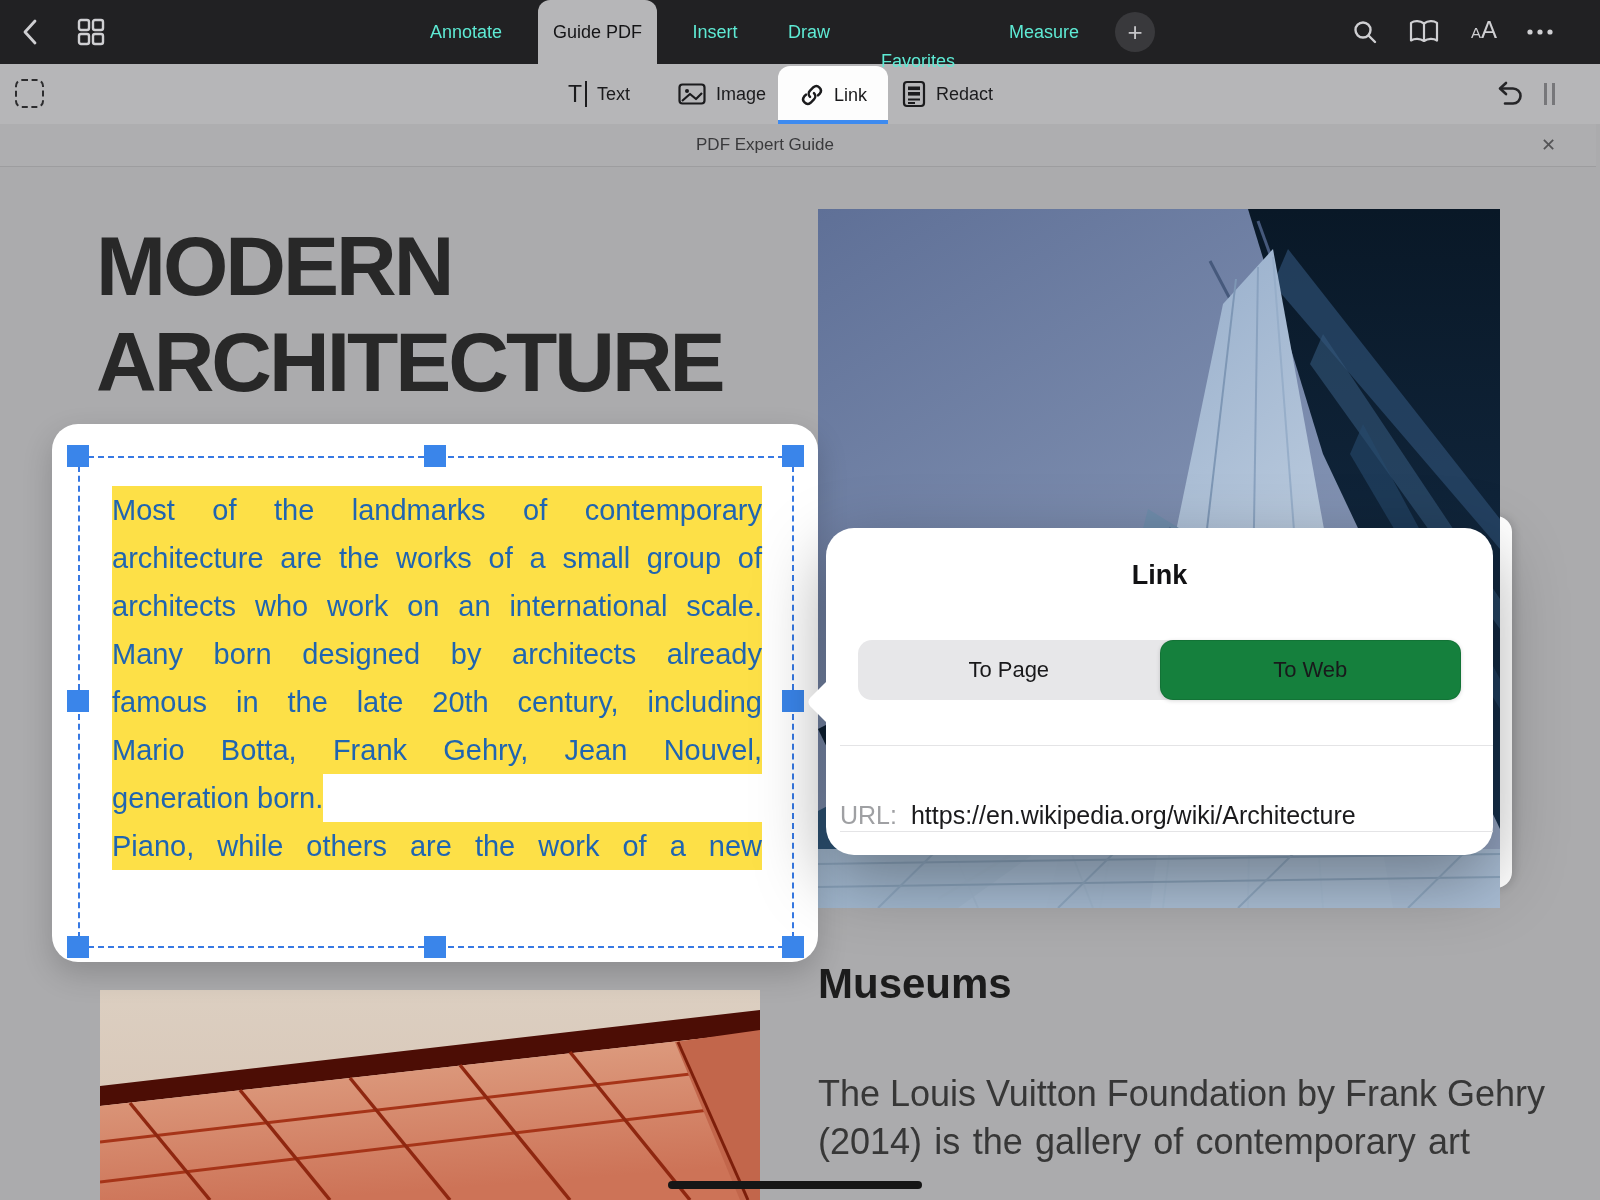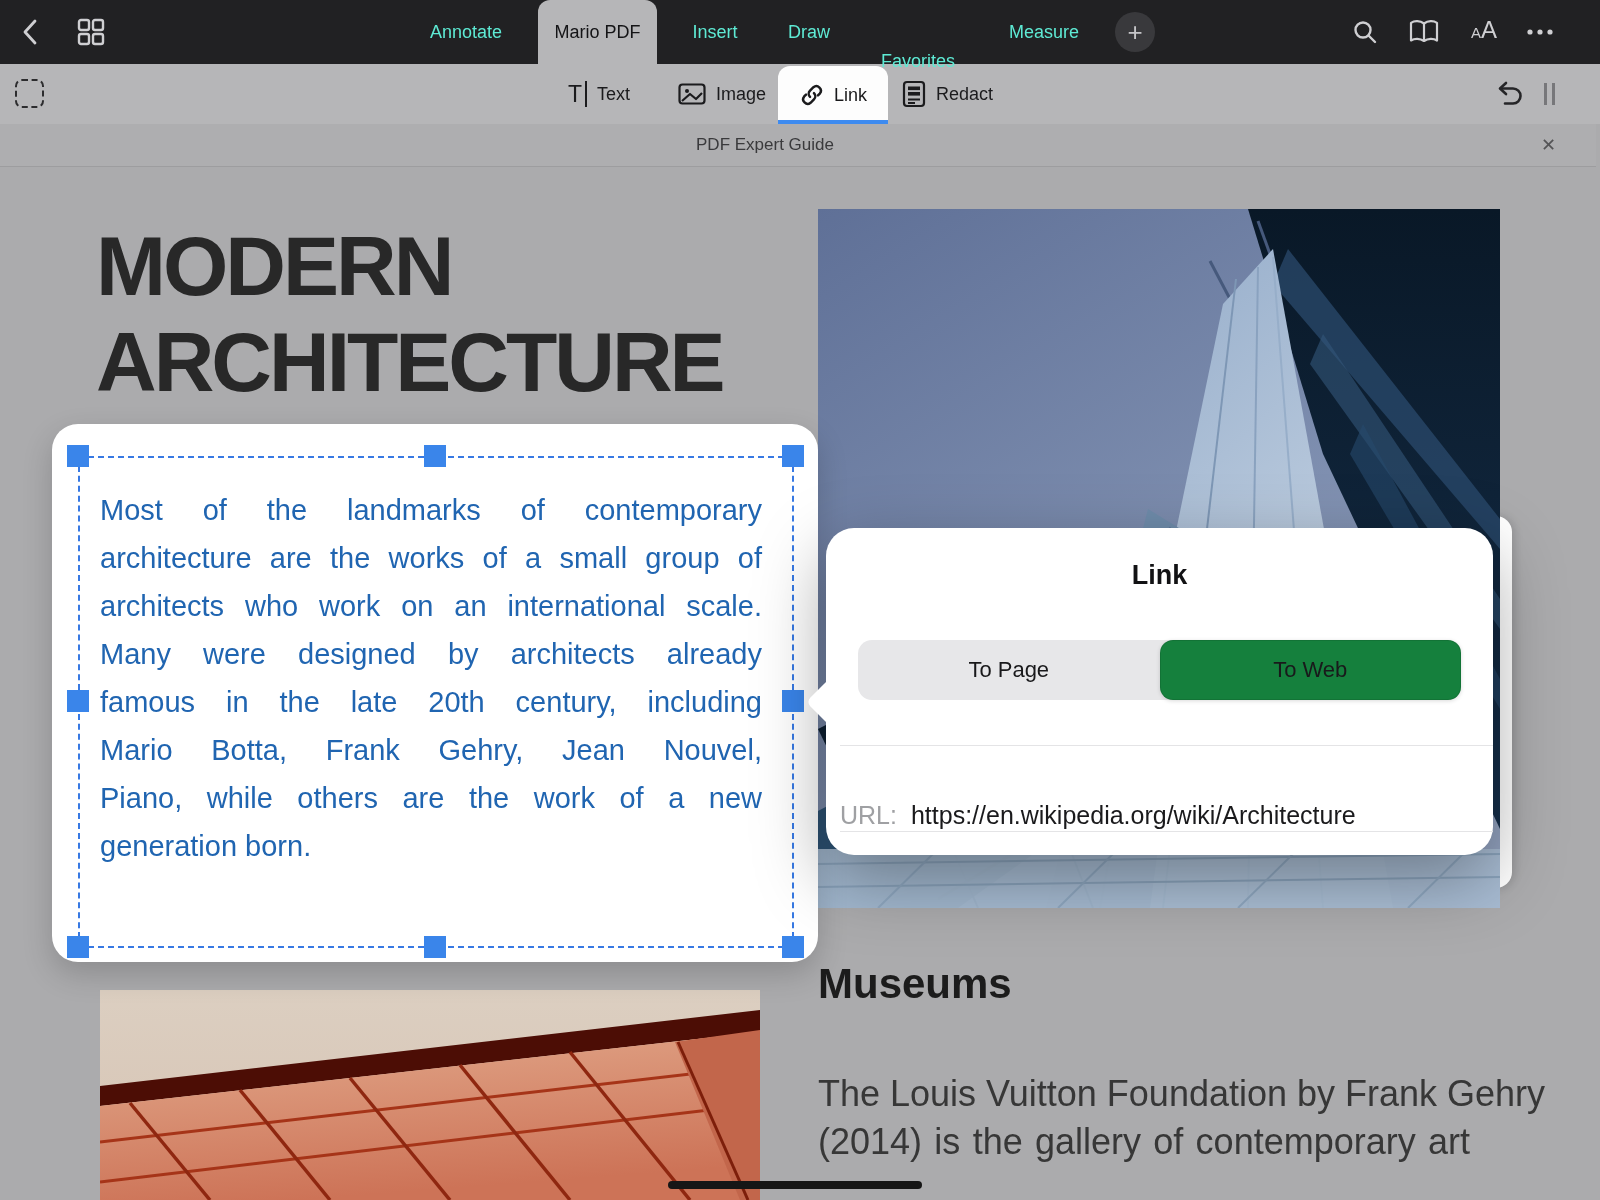--- a/index.html
+++ b/index.html
@@ -46,21 +46,21 @@
   .white-card{position:absolute;left:52px;top:424px;width:766px;height:538px;background:#ffffff;
        border-radius:26px;box-shadow:0 12px 30px rgba(0,0,0,0.18);z-index:3;}
   .dash-rect{position:absolute;left:78px;top:456px;width:716px;height:492px;
        border:2px dashed #3779e3;z-index:4;}
   .handle{position:absolute;width:22px;height:22px;background:#3a85ea;z-index:5;}
 
   .sel-textblock{position:absolute;left:100px;top:486px;width:662px;z-index:4;}
   .jline{height:48px;line-height:48px;text-align:justify;text-align-last:justify;
        font-size:29px;color:#2065b1;white-space:nowrap;}
   .jline.last{text-align-last:left;}
-  .jline .hl{background:#ffffff;padding:8px 0;box-decoration-break:clone;-webkit-box-decoration-break:clone;}
+  .jline .hl{background:#fde047;padding:8px 0;box-decoration-break:clone;margin-left:12px;-webkit-box-decoration-break:clone;}
 
   .building-img{position:absolute;left:818px;top:209px;width:682px;height:699px;overflow:hidden;z-index:2;}
   .sliver-card{position:absolute;left:1200px;top:516px;width:312px;height:372px;background:#fff;
        border-radius:16px;box-shadow:2px 0 10px rgba(0,0,0,0.15);z-index:1;}
 
   
   .popover{position:absolute;left:826px;top:528px;width:667px;height:327px;background:#ffffff;
        border-radius:28px;box-shadow:0 24px 70px rgba(0,0,0,0.35);z-index:10;}
   .popover .tail{position:absolute;left:-13px;top:157px;width:34px;height:34px;background:#ffffff;
        transform:rotate(45deg);border-radius:6px;}
@@ -100,21 +100,21 @@
     <div class="icon-btn" style="left:74px;top:16px;width:34px;height:32px;">
       <svg width="30" height="30" viewBox="0 0 30 30">
         <rect x="3" y="3" width="10" height="10" rx="2" fill="none" stroke="#cfcfd2" stroke-width="2.4"></rect>
         <rect x="17" y="3" width="10" height="10" rx="2" fill="none" stroke="#cfcfd2" stroke-width="2.4"></rect>
         <rect x="3" y="17" width="10" height="10" rx="2" fill="none" stroke="#cfcfd2" stroke-width="2.4"></rect>
         <rect x="17" y="17" width="10" height="10" rx="2" fill="none" stroke="#cfcfd2" stroke-width="2.4"></rect>
       </svg>
     </div>
 
     <div class="tab" style="left:418px;width:96px;">Annotate</div>
-    <div class="tab active" style="left:538px;width:119px;">Mario PDF</div>
+    <div class="tab active" style="left:538px;width:119px;">Guide PDF</div>
     <div class="tab" style="left:672px;width:86px;">Insert</div>
     <div class="tab" style="left:770px;width:78px;">Draw</div>
     <div class="tab" style="left:868px;width:100px;margin-top:29px;">Favorites</div>
     <div class="tab" style="left:994px;width:100px;text-align:center;">Measure</div>
 
     <div class="plus-circle">+</div>
 
     <div class="icon-btn" style="left:1348px;top:16px;width:34px;height:32px;">
       <svg width="26" height="26" viewBox="0 0 26 26">
         <circle cx="11" cy="11" r="7.5" fill="none" stroke="#cfcfd2" stroke-width="2.4"></circle>
@@ -257,25 +257,25 @@
     </svg>
   </div>
 
   <div class="white-card"></div>
   <div class="dash-rect"></div>
 
   <div class="sel-textblock">
     <div class="jline"><span class="hl">Most of the landmarks of contemporary</span></div>
     <div class="jline"><span class="hl">architecture are the works of a small group of</span></div>
     <div class="jline"><span class="hl">architects who work on an international scale.</span></div>
-    <div class="jline"><span class="hl">Many were designed by architects already</span></div>
+    <div class="jline"><span class="hl">Many born designed by architects already</span></div>
     <div class="jline"><span class="hl">famous in the late 20th century, including</span></div>
     <div class="jline"><span class="hl">Mario Botta, Frank Gehry, Jean Nouvel,</span></div>
+    <div class="jline last"><span class="hl">generation born.</span></div>
     <div class="jline"><span class="hl">Piano, while others are the work of a new</span></div>
-    <div class="jline last"><span class="hl">generation born.</span></div>
   </div>
 
   <div class="handle" style="left:67px;top:445px;"></div>
   <div class="handle" style="left:424px;top:445px;"></div>
   <div class="handle" style="left:782px;top:445px;"></div>
   <div class="handle" style="left:67px;top:690px;"></div>
   <div class="handle" style="left:782px;top:690px;"></div>
   <div class="handle" style="left:67px;top:936px;"></div>
   <div class="handle" style="left:424px;top:936px;"></div>
   <div class="handle" style="left:782px;top:936px;"></div>

